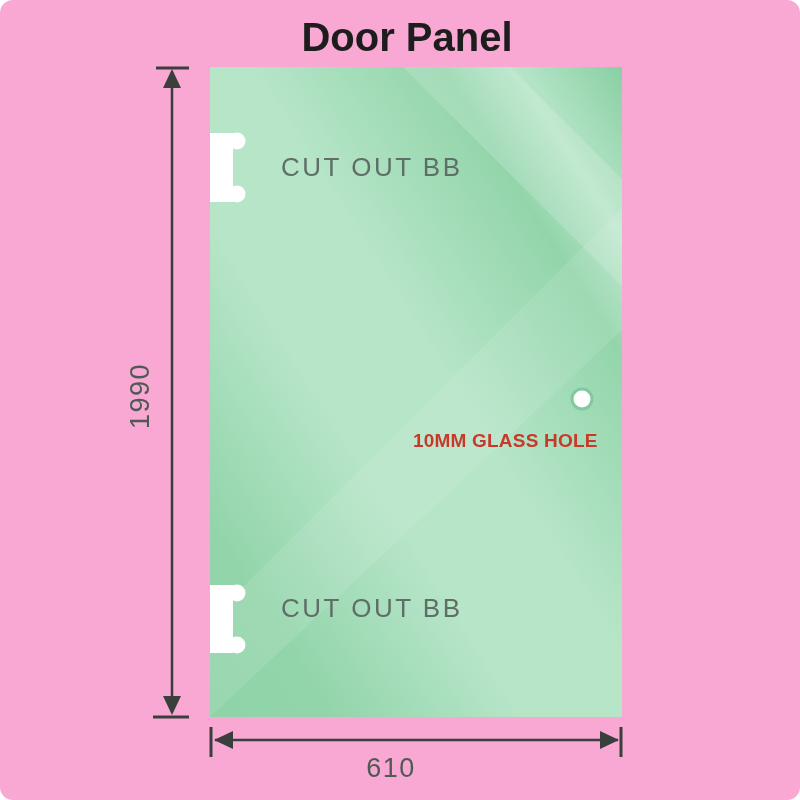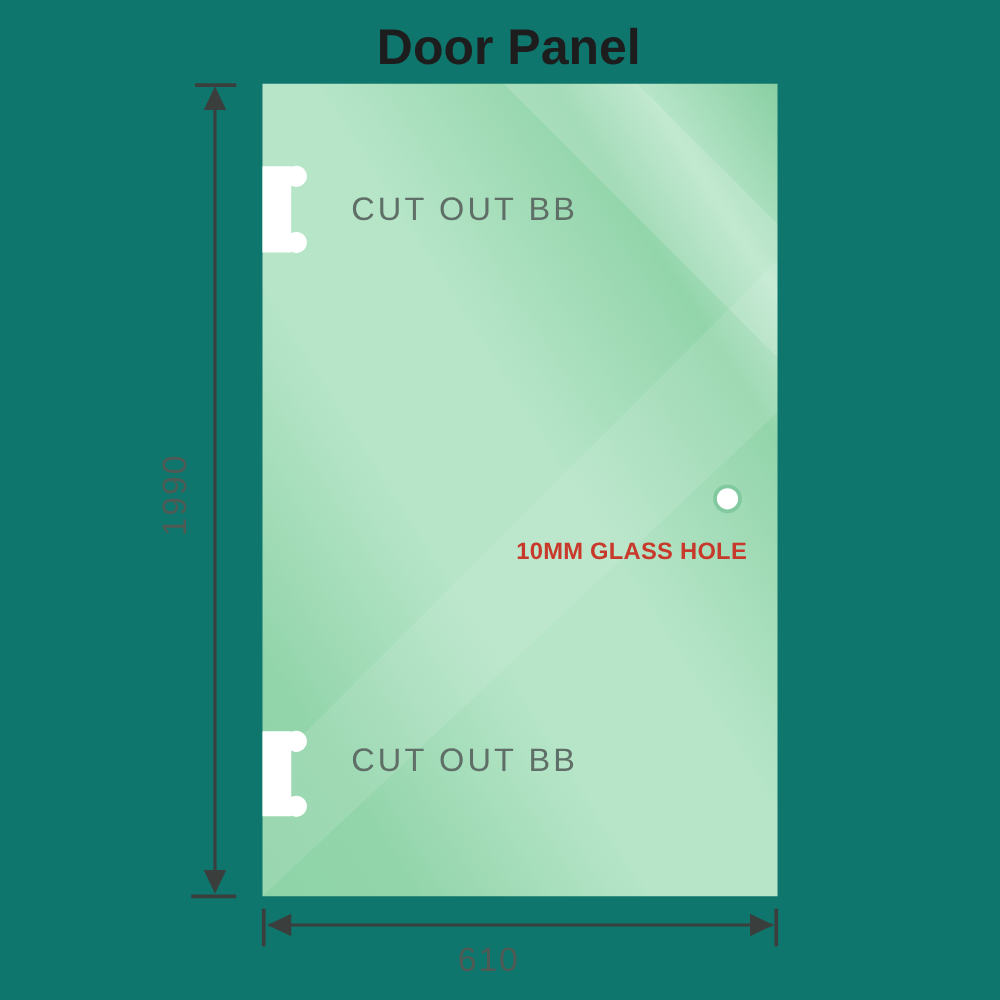--- a/index.html
+++ b/index.html
@@ -1,21 +1,22 @@
 <!DOCTYPE html>
 <html><head>
 <meta charset="utf-8">
 <style>
   html,body { margin:0; padding:0; background:#ffffff; }
   .stage {
     position:relative;
     width:800px; height:800px;
-    background:#0f766e;
+    background:#f9a8d4;
     font-family:"Liberation Sans", sans-serif;
     overflow:hidden;
+    border-radius:13px;
   }
   svg text { font-family:"Liberation Sans", sans-serif; }
   .title-text   { font-size:40px; font-weight:bold; }
   .cutout-label { font-size:26px; letter-spacing:2.5px; }
   .hole-label   { font-size:19px; font-weight:bold; letter-spacing:0.2px; }
   .dim-label    { font-size:27px; letter-spacing:1.5px; }
 </style>
 </head>
 <body>
 

